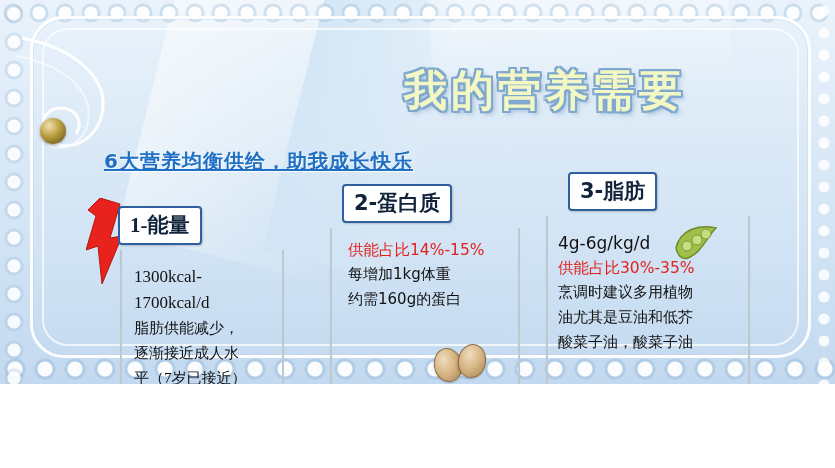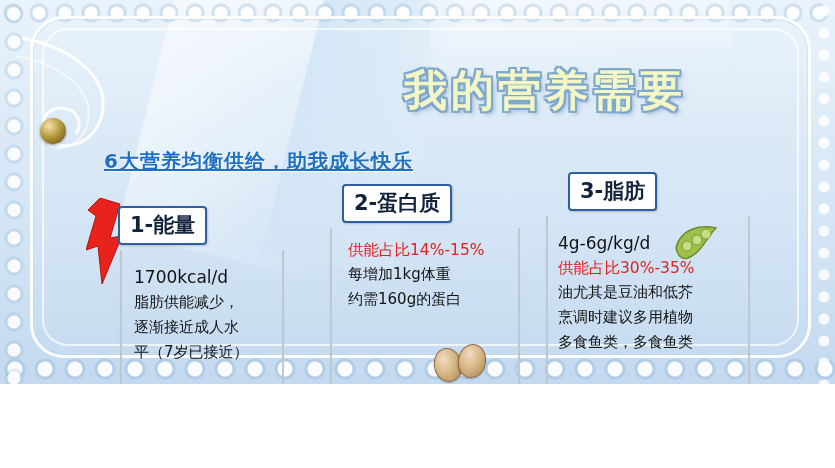--- a/index.html
+++ b/index.html
@@ -153,21 +153,21 @@
     white-space: nowrap;
   }
   .red {
     color: #e2211c;
     font-size: 15.5px;
     line-height: 24px;
     white-space: nowrap;
   }
 
   
-  #col1 { left: 118px; top: 206px; }
+  #col1 { left: 118px; top: 206px; font-family: Liberation Serif, serif; }
   #col1 .bracket { left: 2px; top: 44px; width: 160px; height: 180px; }
   #col1 .txt { position:absolute; left: 16px; top: 58px; }
 
   
   #col2 { left: 342px; top: 184px; }
   #col2 .bracket { left: -12px; top: 44px; width: 186px; height: 196px; }
   #col2 .txt { position:absolute; left: 6px; top: 54px; }
 
   
   #col3 { left: 568px; top: 172px; }
@@ -215,20 +215,21 @@
   <div class="subtitle">6大营养均衡供给，助我成长快乐</div>
 
   <svg class="arrow" viewBox="0 0 40 86">
     <polygon points="14,0 34,6 24,40 36,38 16,86 12,48 0,52 10,18 2,12" fill="#e8221c" stroke="#b5150f" stroke-width="1"></polygon>
   </svg>
 
   <div class="col" id="col1">
     <span class="chip">1-能量</span>
     <div class="bracket"></div>
     <div class="txt">
+      <div class="body-line">1300kcal-</div>
       <div class="body-line">1700kcal/d</div>
       <div class="small-line">脂肪供能减少，</div>
       <div class="small-line">逐渐接近成人水</div>
       <div class="small-line">平（7岁已接近）</div>
     </div>
   </div>
 
   <div class="col" id="col2">
     <span class="chip">2-蛋白质</span>
     <div class="bracket"></div>
@@ -238,23 +239,23 @@
       <div class="small-line">约需160g的蛋白</div>
     </div>
   </div>
 
   <div class="col" id="col3">
     <span class="chip">3-脂肪</span>
     <div class="bracket"></div>
     <div class="txt">
       <div class="body-line">4g-6g/kg/d</div>
       <div class="red">供能占比30%-35%</div>
+      <div class="small-line">烹调时建议多用植物</div>
       <div class="small-line">油尤其是豆油和低芥</div>
-      <div class="small-line">烹调时建议多用植物</div>
-      <div class="small-line">多食鱼类，多食鱼类</div>
+      <div class="small-line">酸菜子油，酸菜子油</div>
     </div>
   </div>
 
   <svg class="peapod" viewBox="0 0 48 40">
     <path d="M4,26 C8,8 26,2 44,6 C34,16 30,30 16,36 C10,38 5,33 4,26Z" fill="#9fc04a" stroke="#6e8c2a" stroke-width="1.5"></path>
     <circle cx="15" cy="24" r="5" fill="#c7dd82" stroke="#7d9b36" stroke-width="1"></circle>
     <circle cx="25" cy="18" r="5" fill="#c7dd82" stroke="#7d9b36" stroke-width="1"></circle>
     <circle cx="34" cy="12" r="5" fill="#c7dd82" stroke="#7d9b36" stroke-width="1"></circle>
   </svg>
 

